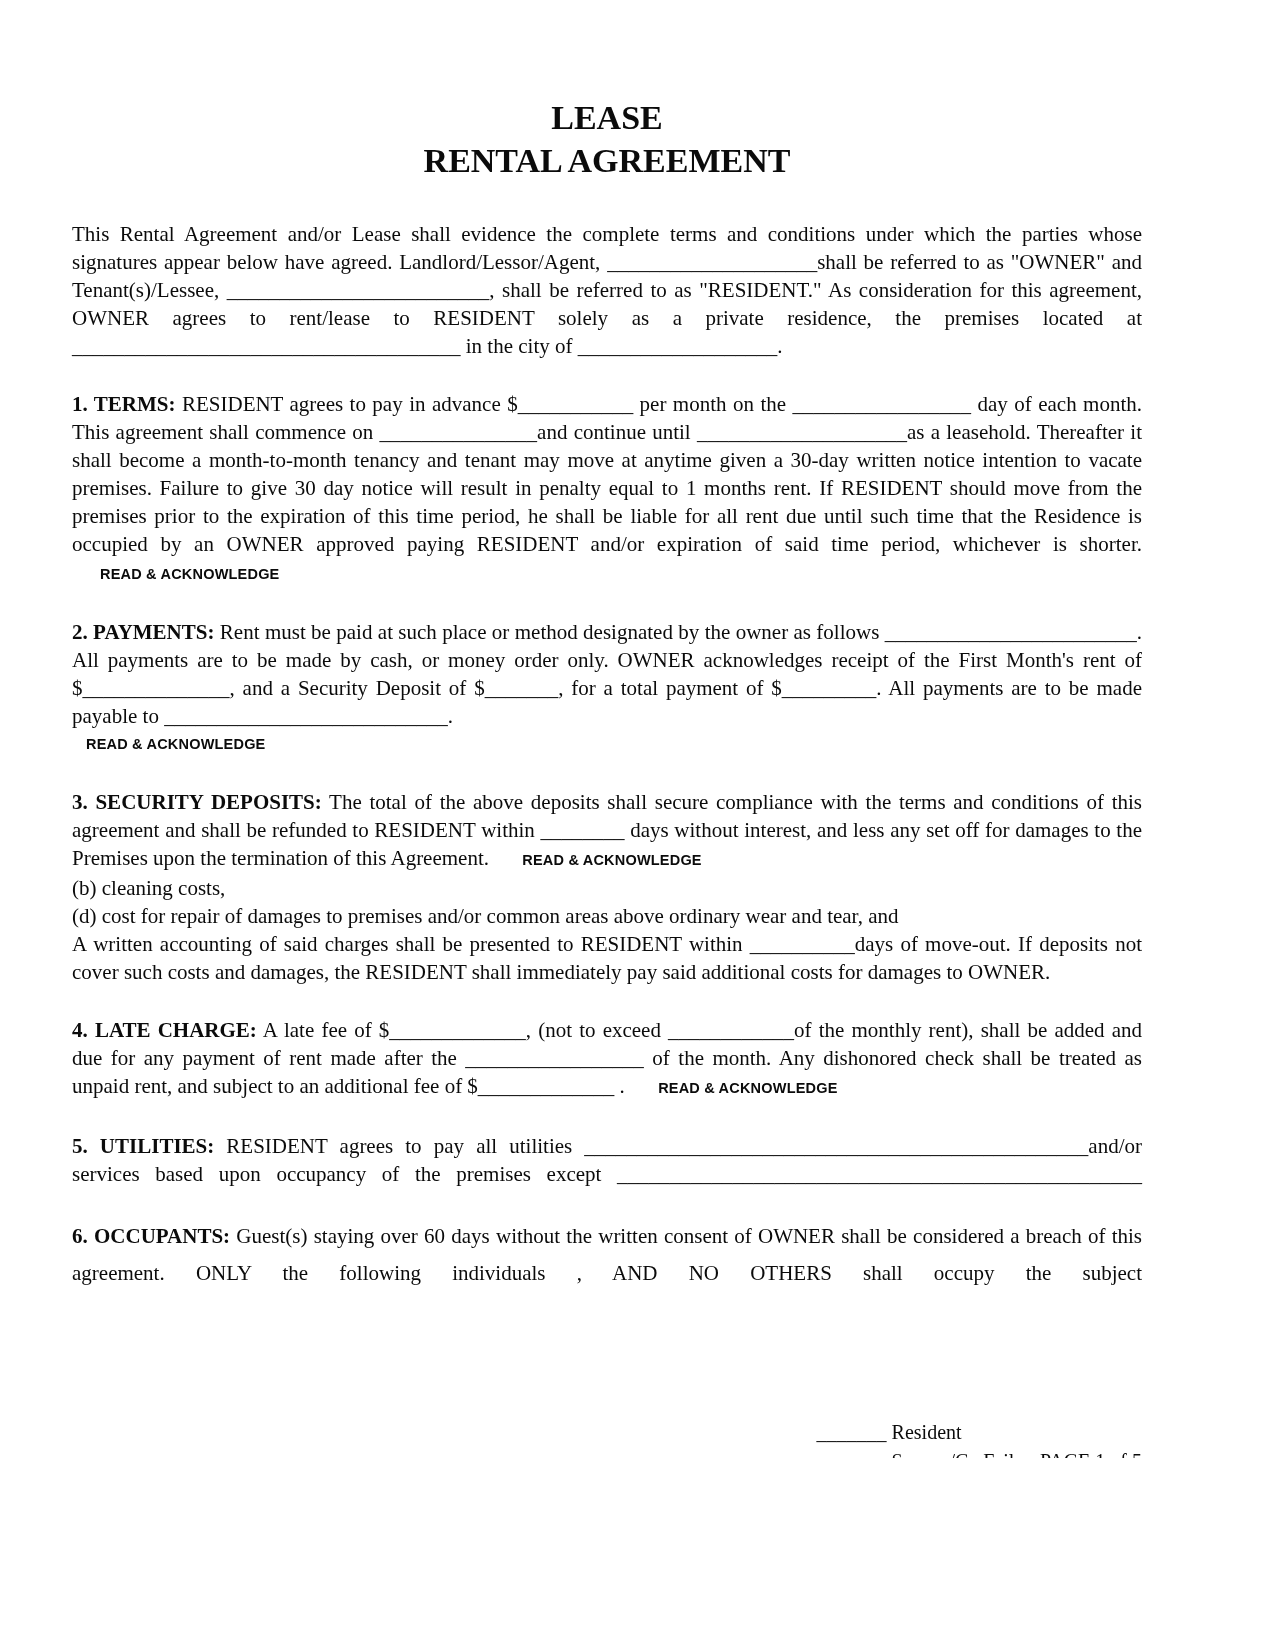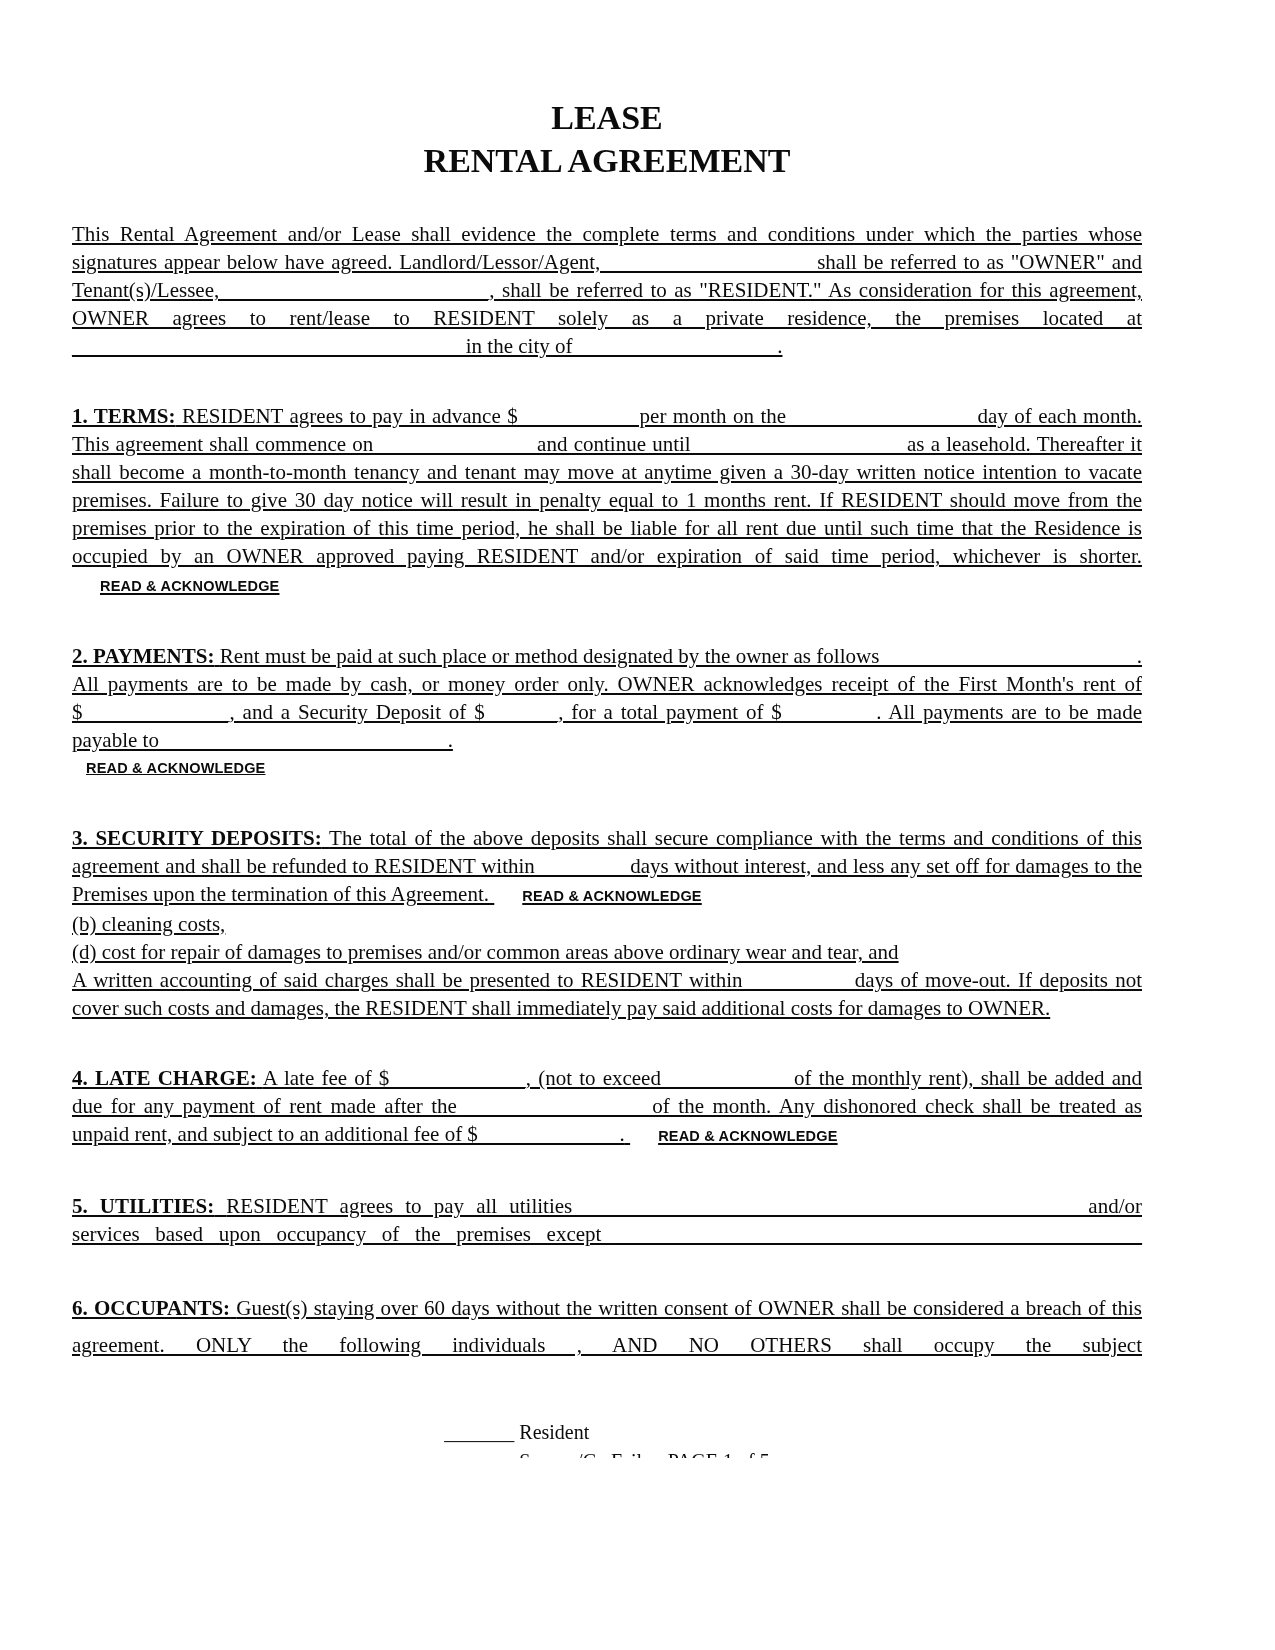--- a/index.html
+++ b/index.html
@@ -25,23 +25,22 @@
     font-weight: 700;
     font-size: 34px;
     line-height: 43px;
     margin-bottom: 38px;
   }
   .doc-title .title-line { display: block; }
   .para {
     font-size: 21px;
     line-height: 28px;
     text-align: justify;
-    text-decoration: underline;
   }
-  .section { margin-top: 42px; }
+  .section { margin-top: 30px; }
   .hd { font-weight: 700; }
   .ack {
     font-family: "Liberation Sans", "DejaVu Sans", sans-serif;
     font-weight: 700;
     font-size: 14.5px;
     letter-spacing: 0.2px;
     margin-left: 28px;
     white-space: nowrap;
   }
   .ack-line {
@@ -55,21 +54,21 @@
   ul.deduction-list { list-style: none; }
   ul.deduction-list li { text-align: left; }
   .just-last { text-align-last: justify; }
   .occupants { line-height: 37px; }
   .page-footer {
     position: absolute;
     left: 72px;
     right: 133px;
     top: 1418px;
     display: flex;
-    justify-content: center;
+    justify-content: flex-end;
     align-items: flex-end;
     font-size: 20px;
     line-height: 29px;
   }
   .sig-line { white-space: nowrap; }
   .footer-right { white-space: nowrap; }
 </style>
 </head>
 <body>
 

